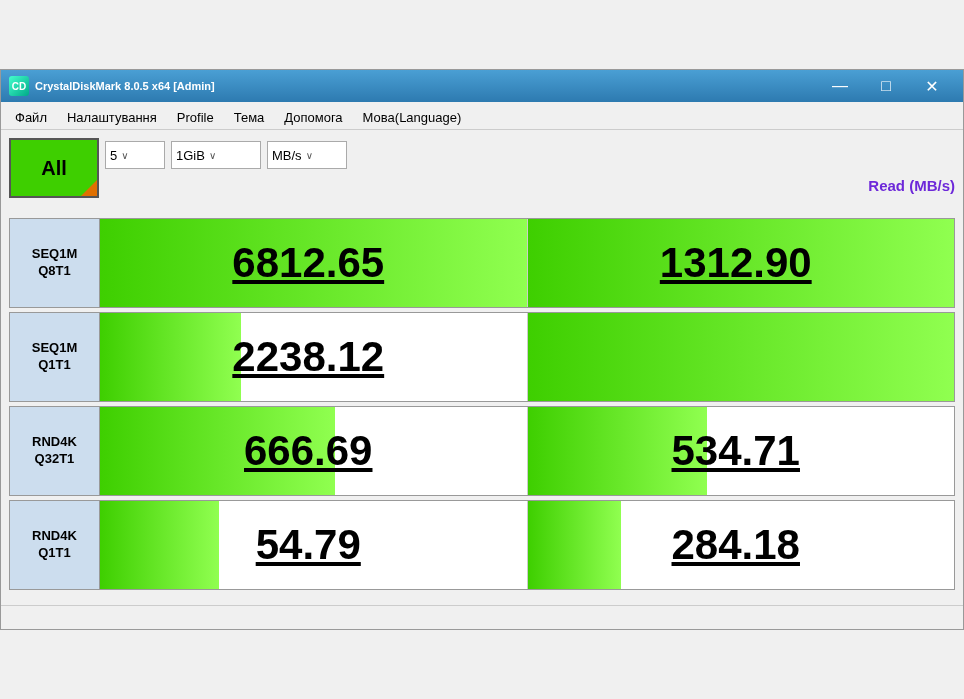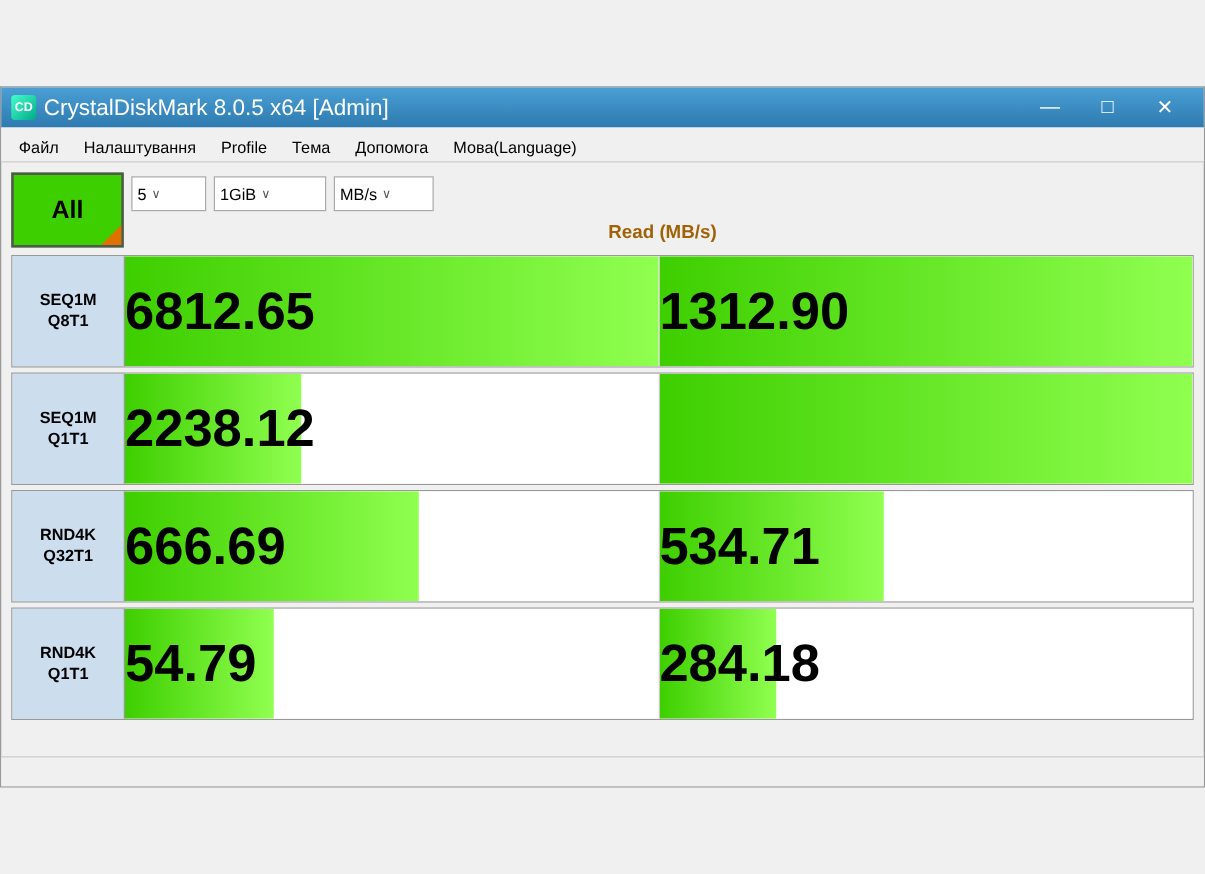--- a/index.html
+++ b/index.html
@@ -29,22 +29,22 @@
       height: 32px;
       display: flex;
       align-items: center;
       padding: 0 8px;
       user-select: none;
       flex-shrink: 0;
     }
 
     .title-bar-title {
       color: white;
-      font-size: 18px;
-      font-weight: 400;
+      font-size: 11px;
+      font-weight: 700;
       flex: 1;
     }
 
     .title-bar-controls {
       display: flex;
       gap: 0;
     }
 
     .title-btn {
       width: 46px;
@@ -76,21 +76,21 @@
       cursor: pointer;
       color: #000;
     }
 
     
     .main-content {
       flex: 1;
       padding: 8px;
       display: flex;
       flex-direction: column;
-      gap: 6px;
+      gap: 20px;
     }
 
     .all-button {
       background: #3ecf00;
       color: black;
       font-size: 20px;
       font-weight: 900;
       border: 2px solid #555;
       width: 90px;
       height: 60px;
@@ -144,25 +144,25 @@
 
     .dropdown::after {
       content: '∨';
       font-size: 10px;
       margin-left: 4px;
       color: #555;
     }
 
     .header-cell {
       flex: 1;
-      text-align: center;
+      text-align: right;
       font-size: 15px;
       font-weight: 900;
       padding: 4px 0;
-      color: #a16207;
+      color: #6d28d9;
     }
 
     
     .data-table {
       display: flex;
       flex-direction: column;
       gap: 4px;
       flex: 1;
     }
 
@@ -194,23 +194,24 @@
       align-items: center;
     }
 
     .data-cell {
       flex: 1;
       background: white;
       border-right: 1px solid #ccc;
       position: relative;
       display: flex;
       align-items: center;
-      justify-content: flex-start;
+      justify-content: center;
       padding-right: 10px;
       overflow: hidden;
+      text-decoration: underline;
     }
 
     .data-cell:last-child {
       border-right: none;
     }
 
     .bar {
       position: absolute;
       bottom: 0;
       left: 0;

